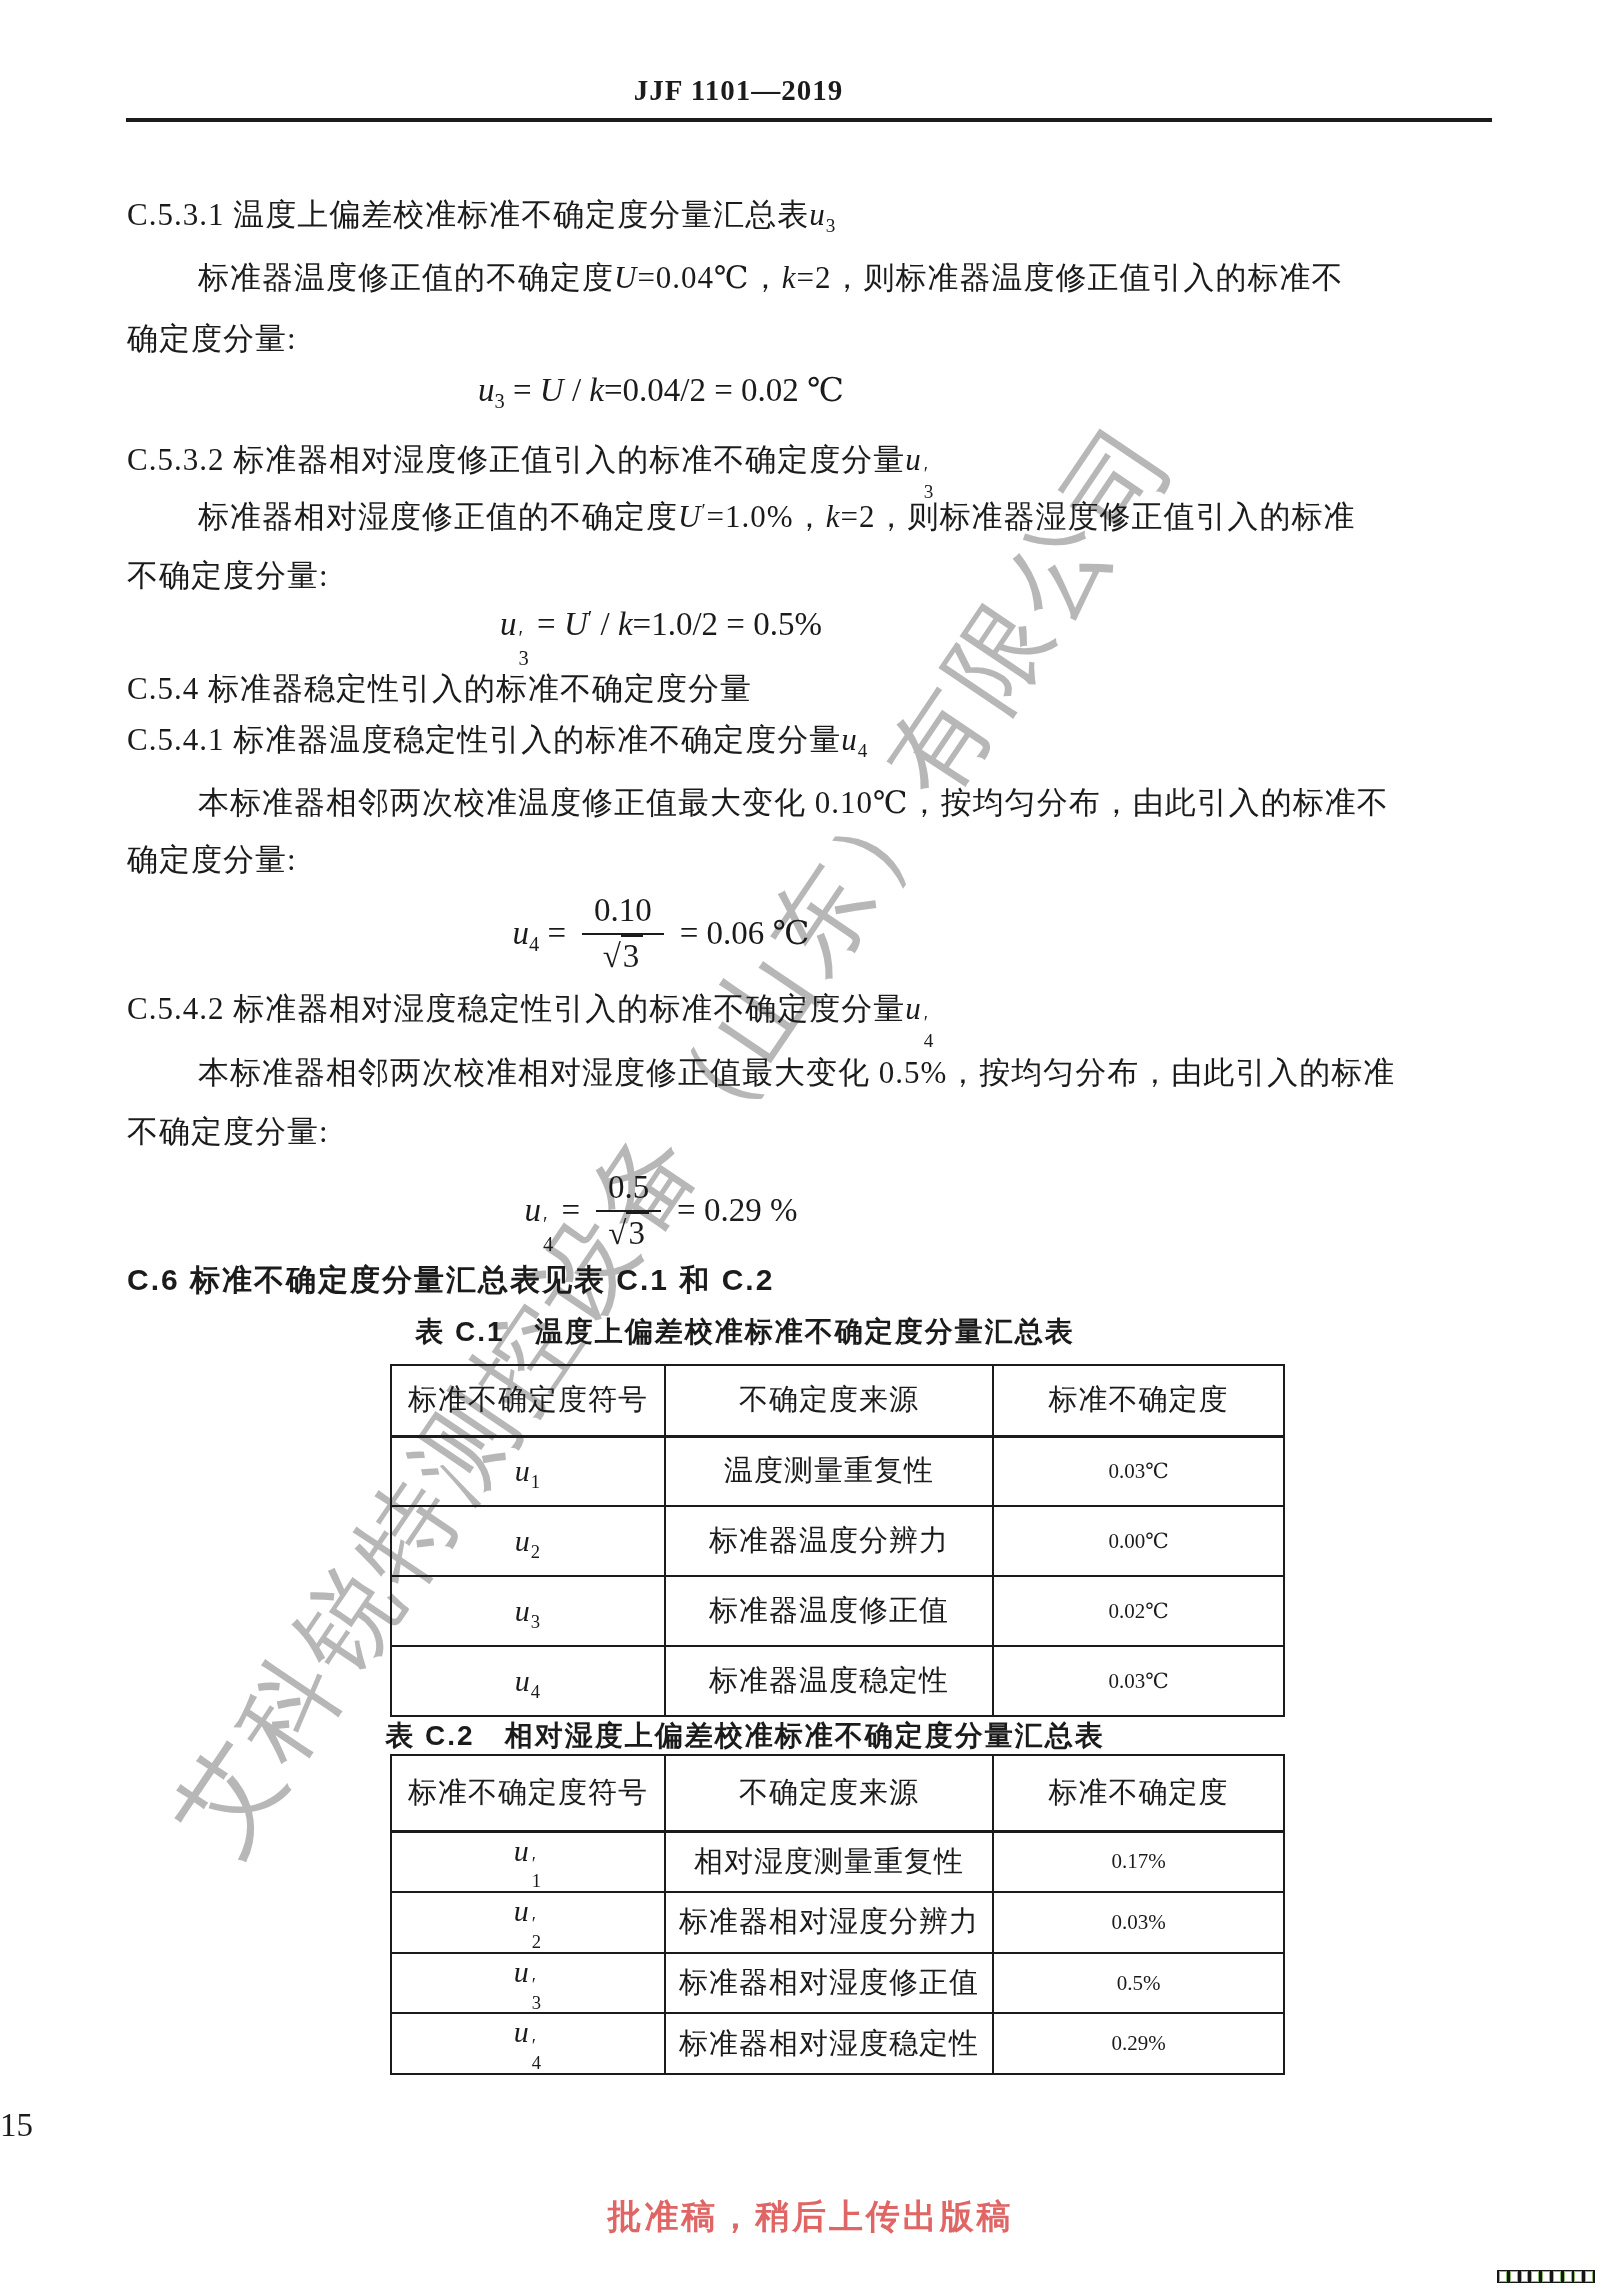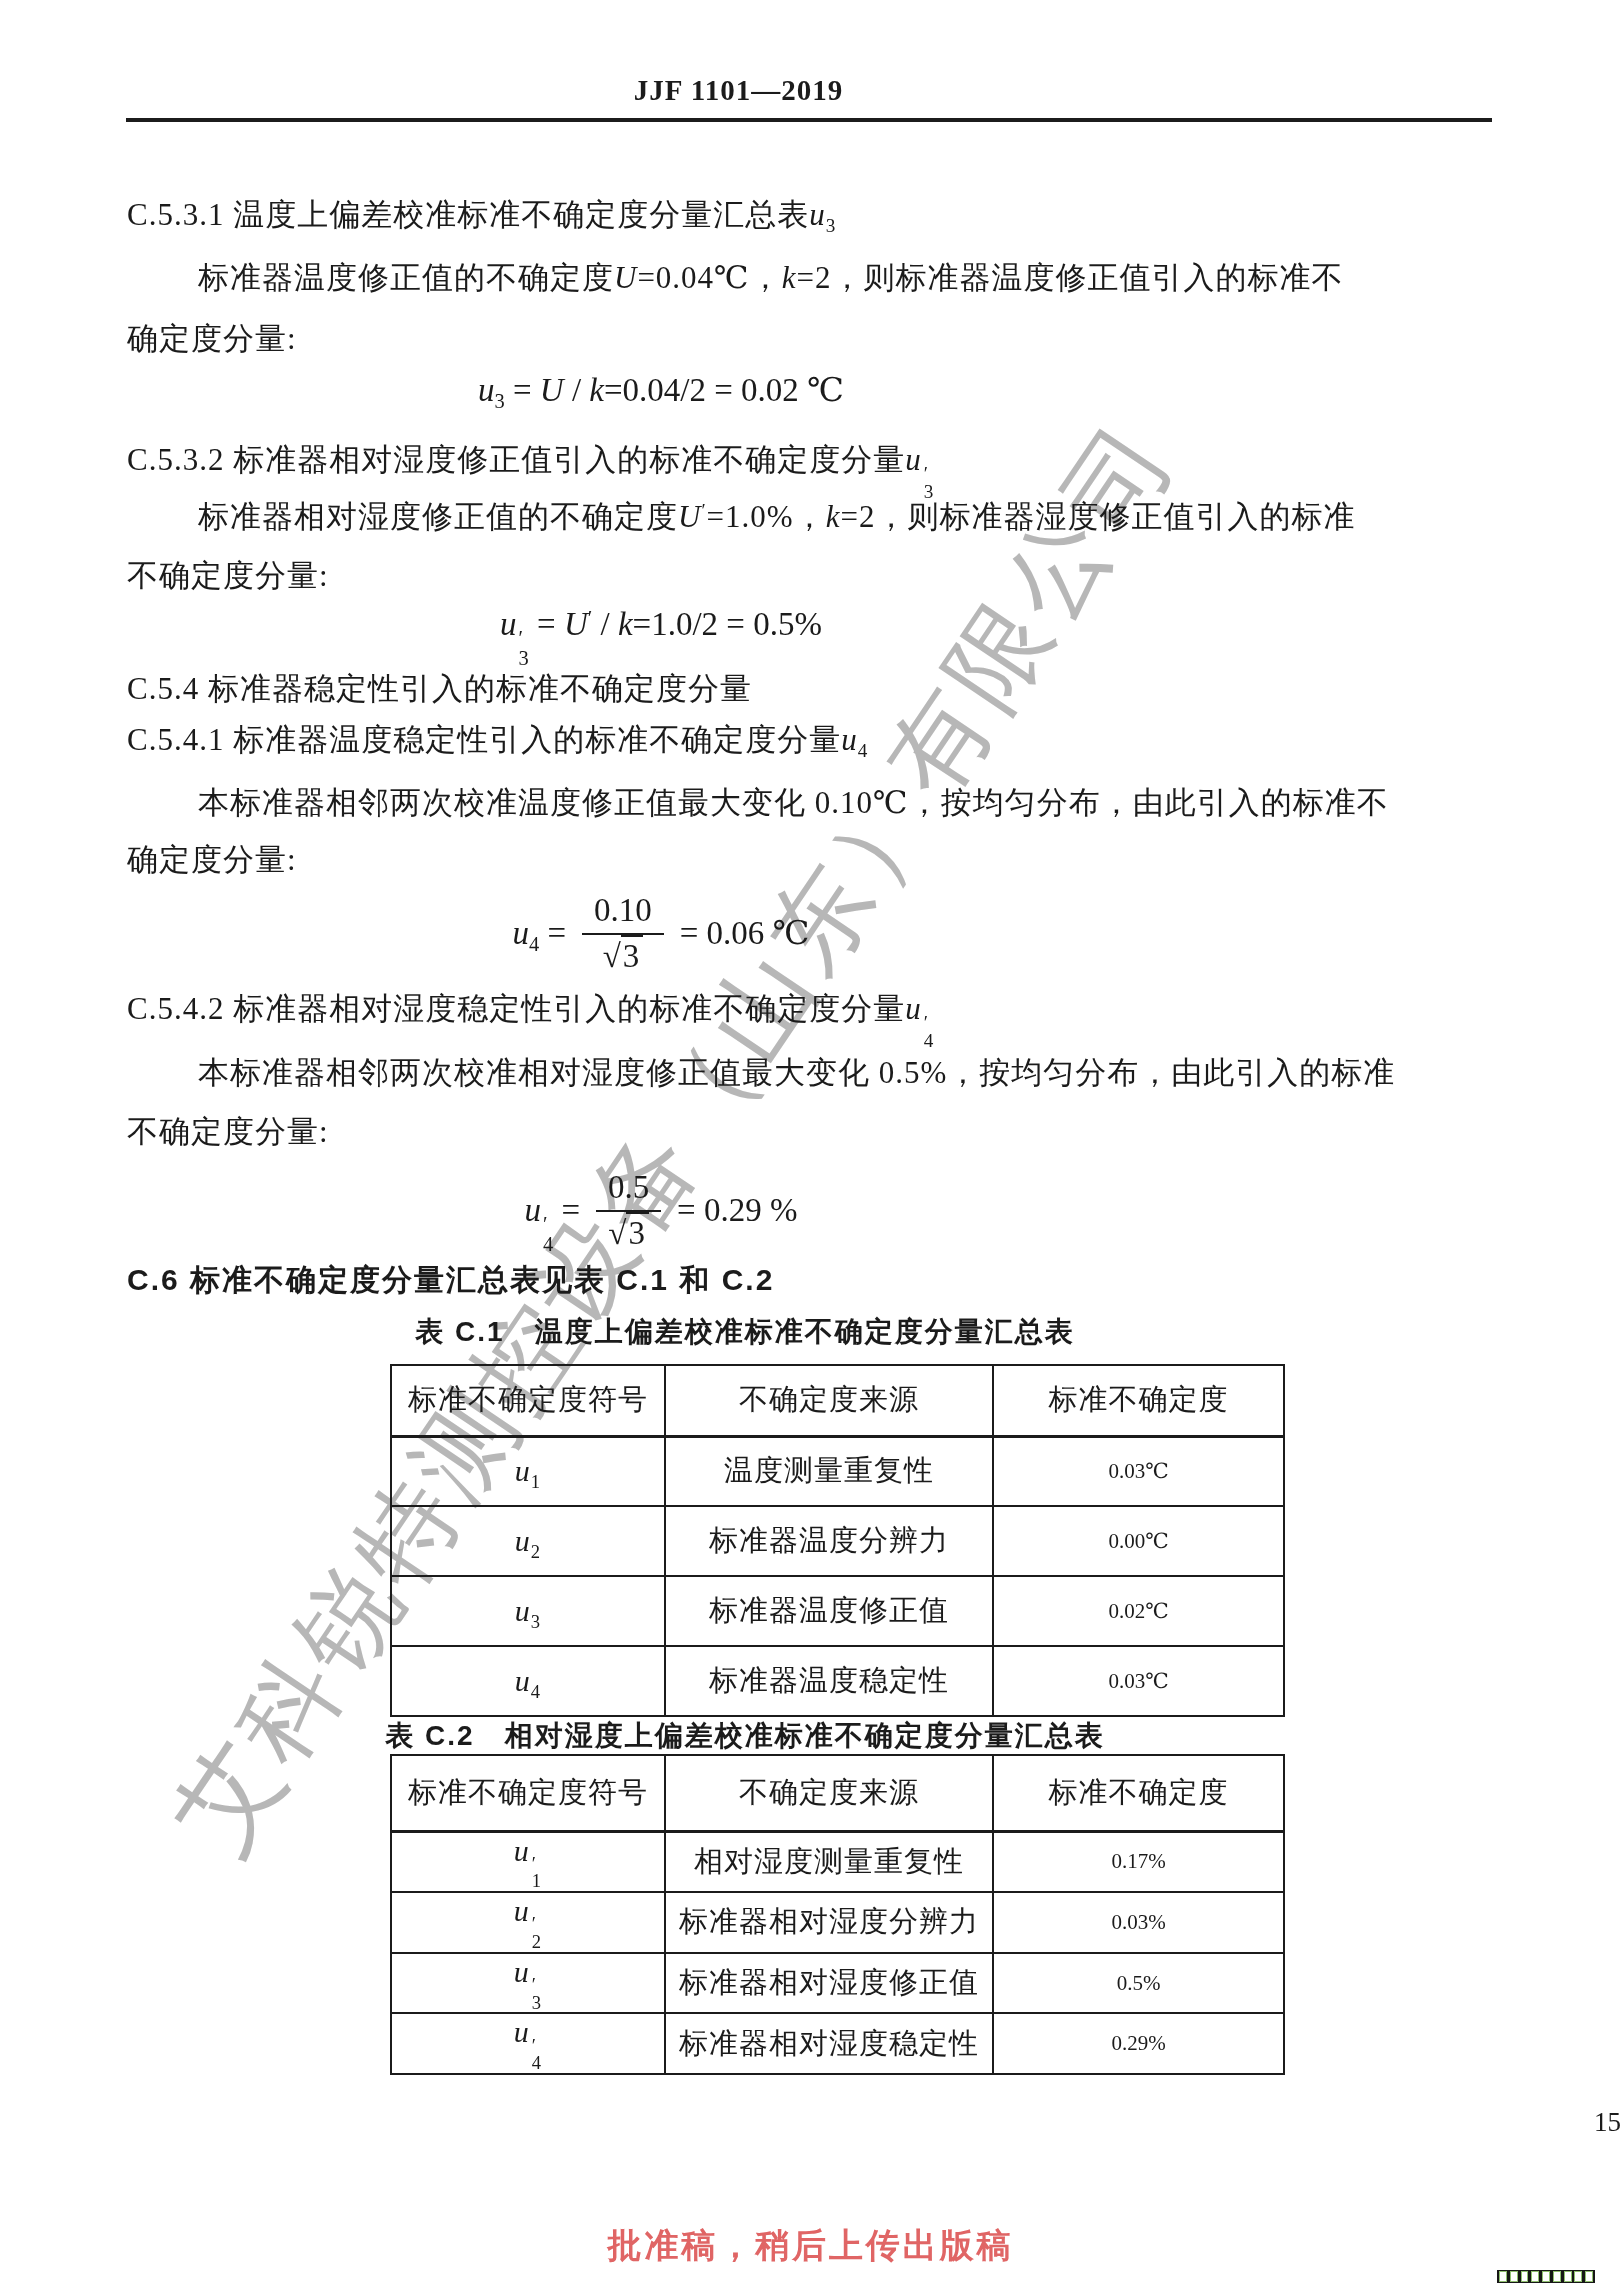--- a/index.html
+++ b/index.html
@@ -37,23 +37,23 @@
   tr.head th{border-bottom:3.9px solid #1b1b1b;}
   .tbl{left:390px;width:894px;}
   #table-c1{top:1364px;}
   #table-c2{top:1754px;}
   #table-c1 tr.head{height:71px;}
   #table-c1 tr.data{height:70px;}
   #table-c2 tr.head{height:76px;}
   #table-c2 tr.data{height:59px;}
   td.sym{font-size:30px;}
   td.val{font-size:21px;letter-spacing:0;}
-  .page-number{position:absolute;top:2107px;left:0;width:1621px;text-align:right;font-size:27px;}
+  .page-number{position:absolute;top:2107px;left:0;width:1621px;text-align:left;font-size:33px;}
   .footer-note{position:absolute;top:2194px;left:0;width:1621px;text-align:center;
-    font-size:34px;font-weight:bold;letter-spacing:2.9px;margin-top:29px;}
+    font-size:34px;font-weight:bold;letter-spacing:2.9px;}
   .strip{position:absolute;left:1497px;top:2270px;display:flex;gap:2.9px;background:#161616;padding:1px 2px;}
   .strip-cell{display:block;width:5.9px;height:8.8px;background:#ffffff;border:1px solid #8fbe6f;}
 </style>
 </head>
 <body>
 
 <div class="watermark" style="color: rgb(166, 166, 166);">艾科锐特测控设备（山东）有限公司</div>
 
 <div class="content">
 

